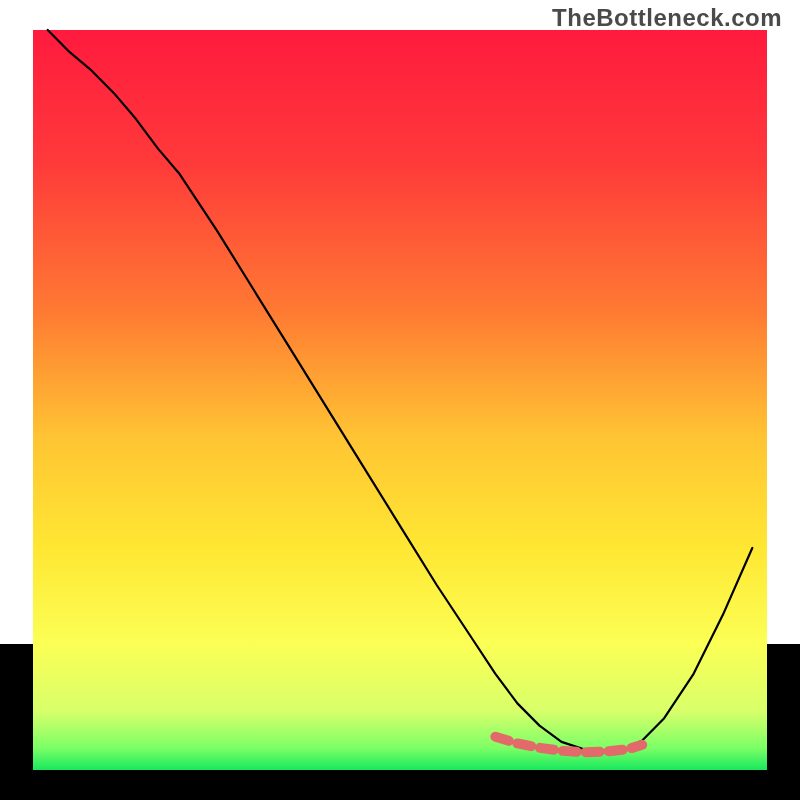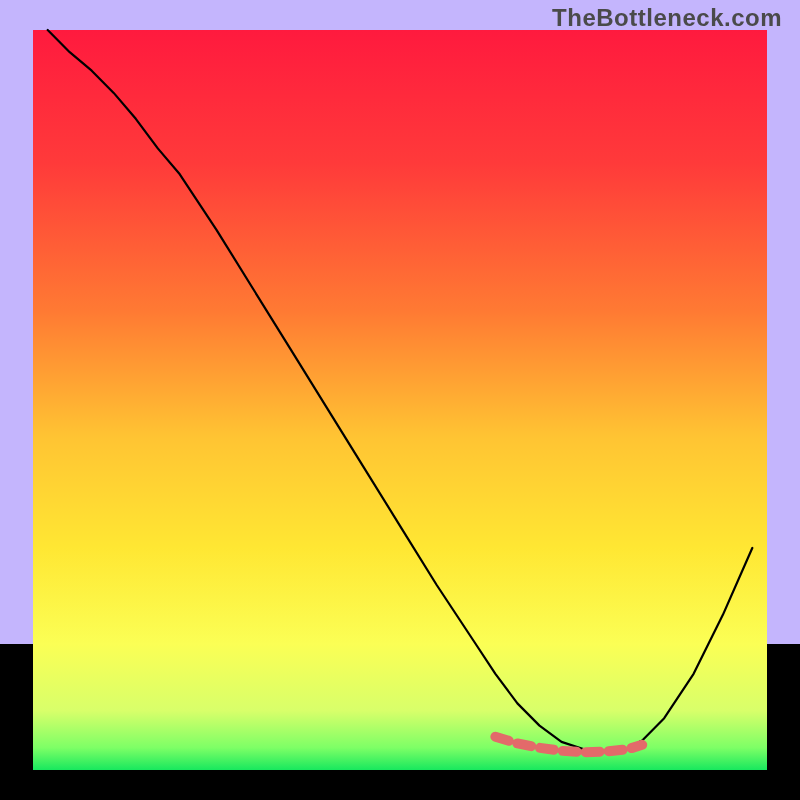--- a/index.html
+++ b/index.html
@@ -8,21 +8,21 @@
     width: 800px;
     height: 800px;
     background: #000000;
     overflow: hidden;
     font-family: Arial, Helvetica, sans-serif;
   }
   .frame {
     position: relative;
     width: 800px;
     height: 644px;
-    background: #c4b5fd;
+    background: #ffffff;
   }
   .watermark {
     position: absolute;
     top: 4px;
     right: 18px;
     color: #4a4a4a;
     font-size: 24px;
     font-weight: bold;
     letter-spacing: 0.5px;
     z-index: 10;

